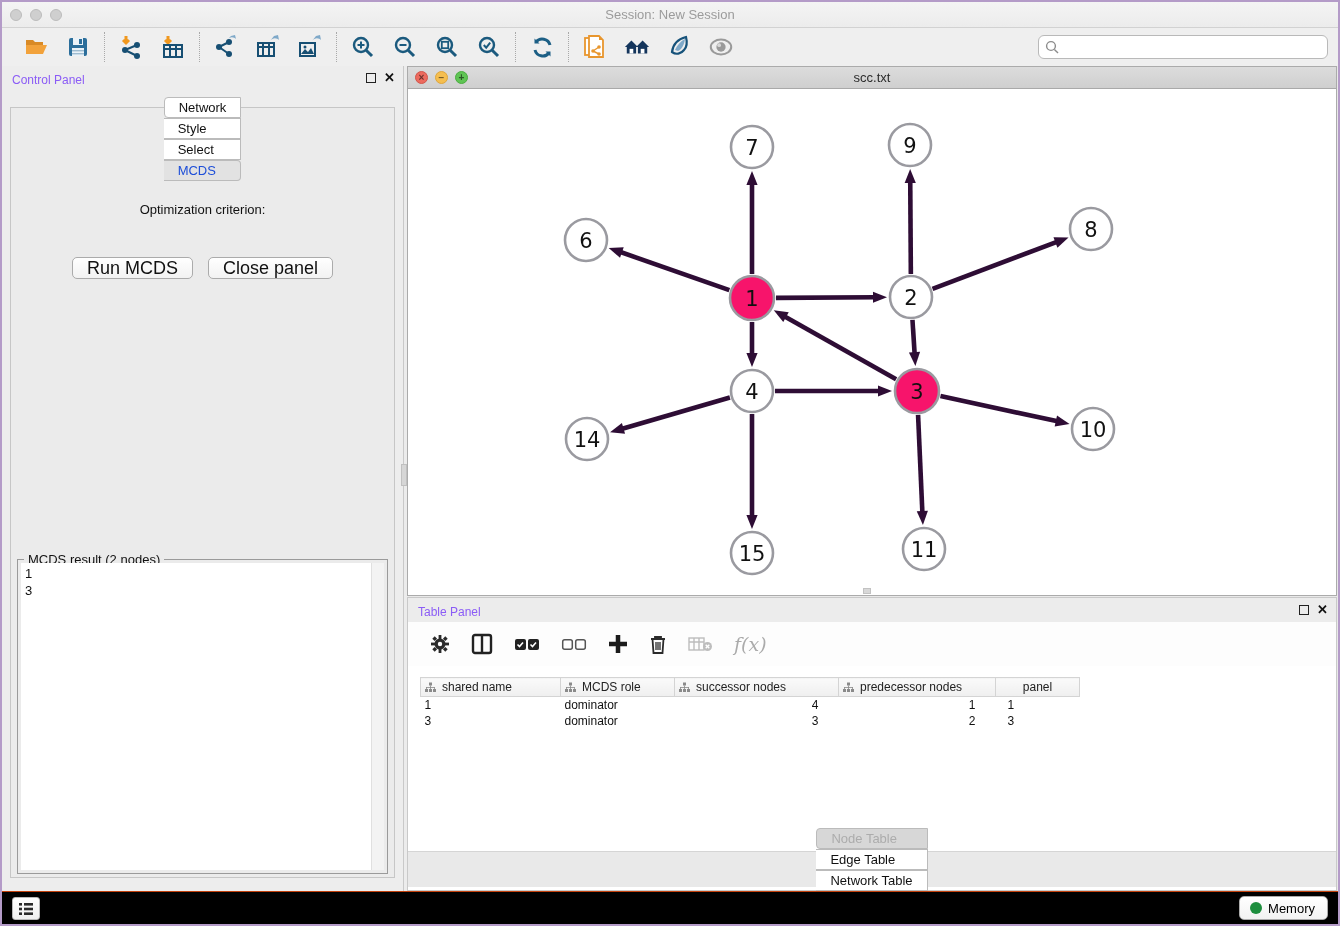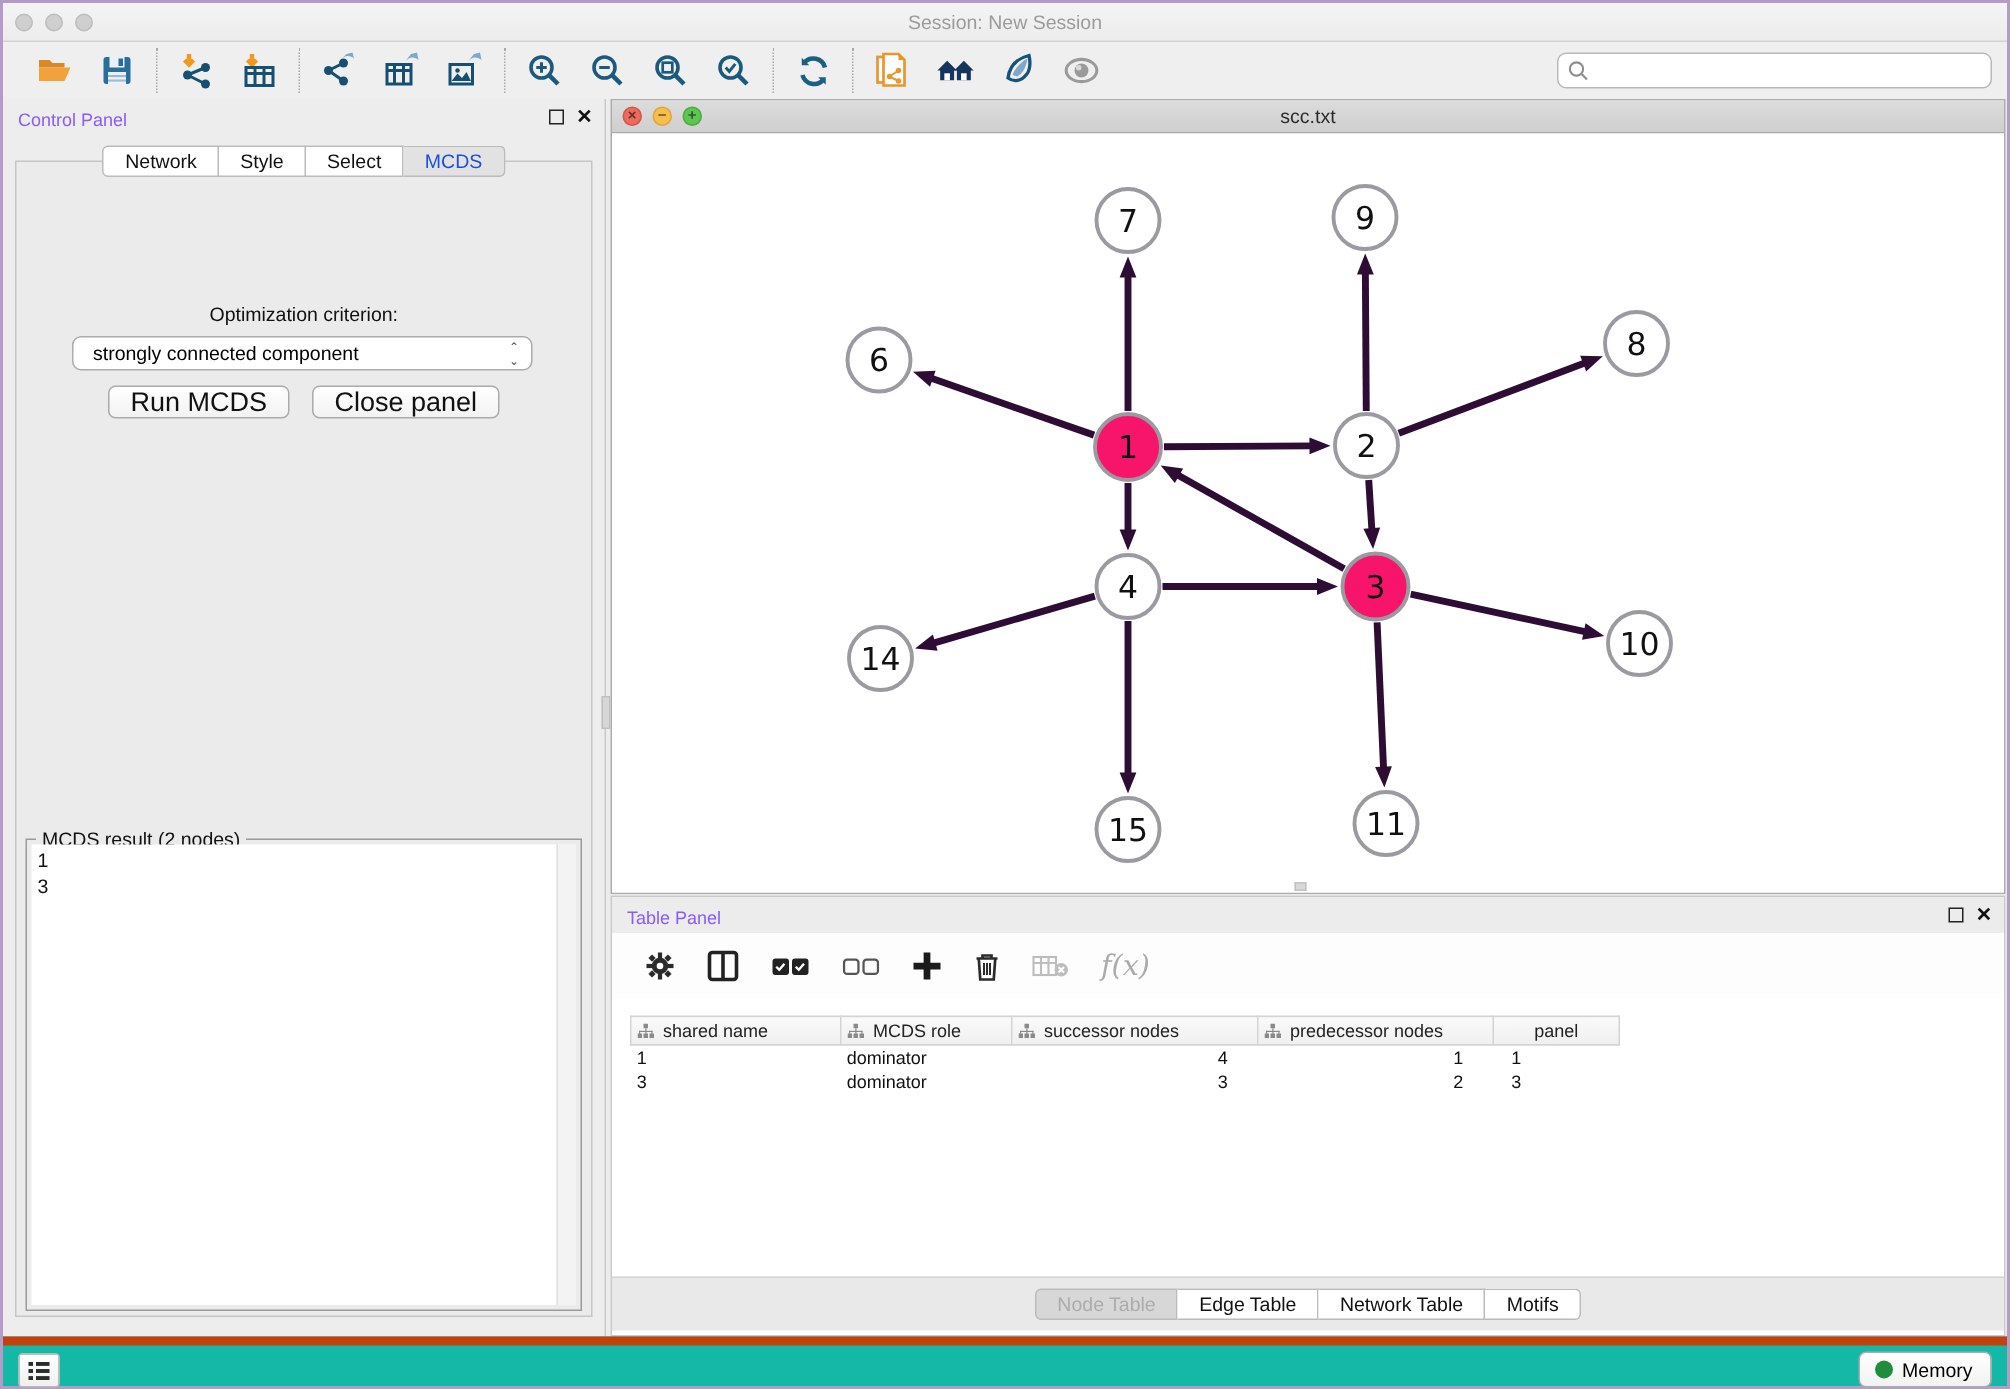--- a/index.html
+++ b/index.html
@@ -26,21 +26,21 @@
 
   
   .control-panel { position:absolute; left:0; top:64px; width:402px; bottom:33px; background:#EDEDED; border-right:1px solid #C9C9C9; }
   .panel-head { position:absolute; left:0; top:0; right:0; height:28px; }
   .panel-title { position:absolute; left:10px; top:7px; font-size:12px; color:#8b5cf6; }
   .panel-icons { position:absolute; right:8px; top:7px; display:flex; gap:8px; align-items:center; }
   .float-icon { width:10px; height:10px; border:1.5px solid #222; }
   .close-icon { font-size:13px; font-weight:bold; color:#111; line-height:10px; }
 
   .cp-tabs { position:absolute; left:0; right:0; top:31px; display:flex; justify-content:center; z-index:5; }
-  .tabbar { display:flex; }
+  .tabbar { display:flex;flex-direction:column; }
   .tab { height:21px; padding:0 14px; background:#fff; border:1px solid #BBB; border-left:none; font-size:13px; display:flex; align-items:center; color:#111; cursor:pointer; }
   .tab:first-child { border-left:1px solid #BBB; border-radius:4px 0 0 4px; }
   .tab:last-child { border-radius:0 4px 4px 0; }
   .tab.disabled-active { background:#E2E2E2; color:#1d4ed8; }
   .tab.bottom-active { background:#D7D7D7; color:#ACACAC; }
 
   .cp-content { position:absolute; left:8px; right:8px; top:41px; bottom:13px; border:1px solid #C6C6C6; background:#EBEBEB; }
   .opt-label { position:absolute; left:0; right:0; top:94px; text-align:center; font-size:13px; color:#111; }
   .dropdown { position:absolute; left:37px; right:39px; top:116px; height:23px; background:#fff; border:1px solid #ABABAB; border-radius:6px; font-size:13px; display:flex; align-items:center; padding-left:13px; cursor:pointer; }
   .dd-arrows { position:absolute; right:8px; top:2px; font-size:8px; color:#555; line-height:9px; text-align:center; }
@@ -82,21 +82,21 @@
   .node-table th { height:19px; background:linear-gradient(#FAFAFA,#EFEFEF); border:1px solid #D4D4D4; font-weight:normal; color:#222; text-align:left; padding:0 4px; white-space:nowrap; }
   .node-table th .th-inner { display:flex; align-items:center; gap:6px; }
   .node-table td { height:16px; padding:0 4px; color:#111; white-space:nowrap; }
   .num-cell { text-align:right; padding-right:20px !important; }
   .name-cell { padding-left:12px !important; }
   .th-center { justify-content:center; }
 
   .tp-tabs-strip { position:absolute; left:0; right:0; bottom:3px; height:36px; background:#E9E9E9; border-top:1px solid #D5D5D5; display:flex; justify-content:center; align-items:center; }
 
   
-  .statusbar { position:absolute; left:0; right:0; bottom:0; height:33px; background:#14b8a6; border-top:6px solid #c2410c; }
+  .statusbar { position:absolute; left:0; right:0; bottom:0; height:33px; background:#000000; border-top:1px solid #c2410c; }
   .list-btn { position:absolute; left:10px; top:5px; width:28px; height:23px; background:linear-gradient(#FFF,#F0F0F0); border:1px solid #B9B9B9; border-radius:3px; display:flex; align-items:center; justify-content:center; cursor:pointer; }
   .memory-btn { position:absolute; right:10px; top:4px; height:24px; padding:0 12px 0 10px; background:linear-gradient(#FFF,#F2F2F2); border:1px solid #ABABAB; border-radius:5px; font-size:13px; display:flex; align-items:center; gap:6px; cursor:pointer; }
   .mem-dot { width:12px; height:12px; border-radius:50%; background:#1E8E3E; }
 </style>
 </head>
 <body>
 
 <div class="window">
 
   <div class="titlebar">
@@ -276,24 +276,20 @@
     <div class="cp-tabs">
       <div class="tabbar" id="cp-tabbar">
           <div class="tab">Network</div>
           <div class="tab">Style</div>
           <div class="tab">Select</div>
           <div class="tab disabled-active">MCDS</div>
         </div>
     </div>
     <div class="cp-content">
       <div class="opt-label">Optimization criterion:</div>
-      <div class="dropdown">
-        <span>strongly connected component</span>
-        <span class="dd-arrows">⌃<br>⌄</span>
-      </div>
       <div class="btn-row">
         <button class="push-btn">Run MCDS</button>
         <button class="push-btn">Close panel</button>
       </div>
       <div class="result-box">
         <div class="result-legend">MCDS result (2 nodes)</div>
         <div class="result-area">
           <div class="result-text" id="result-text">1
 3</div>
           <div class="result-scroll"></div>

